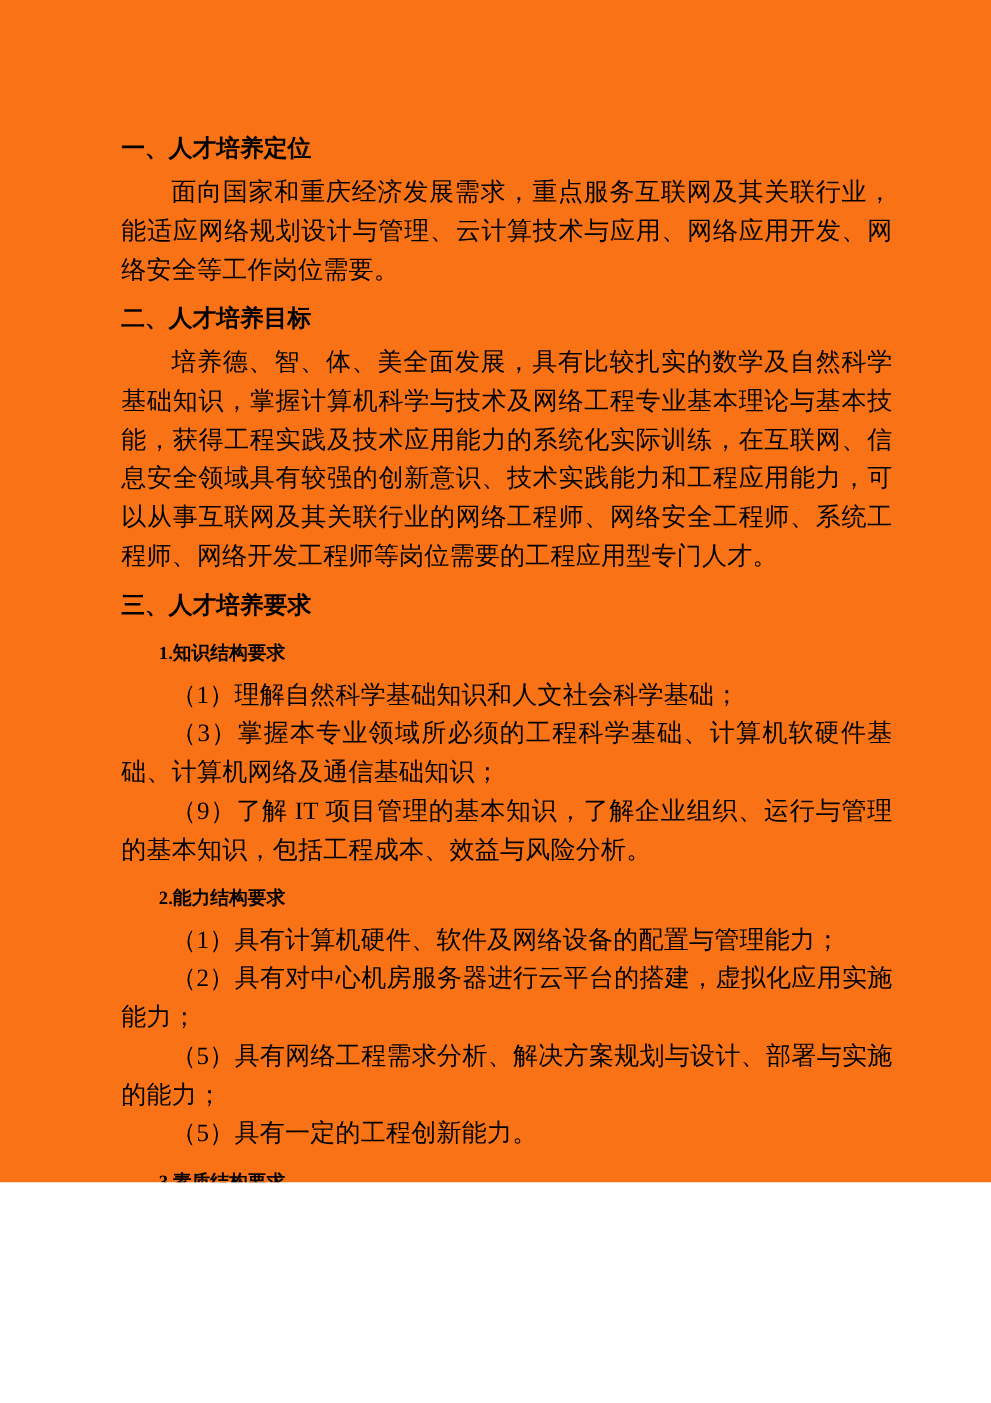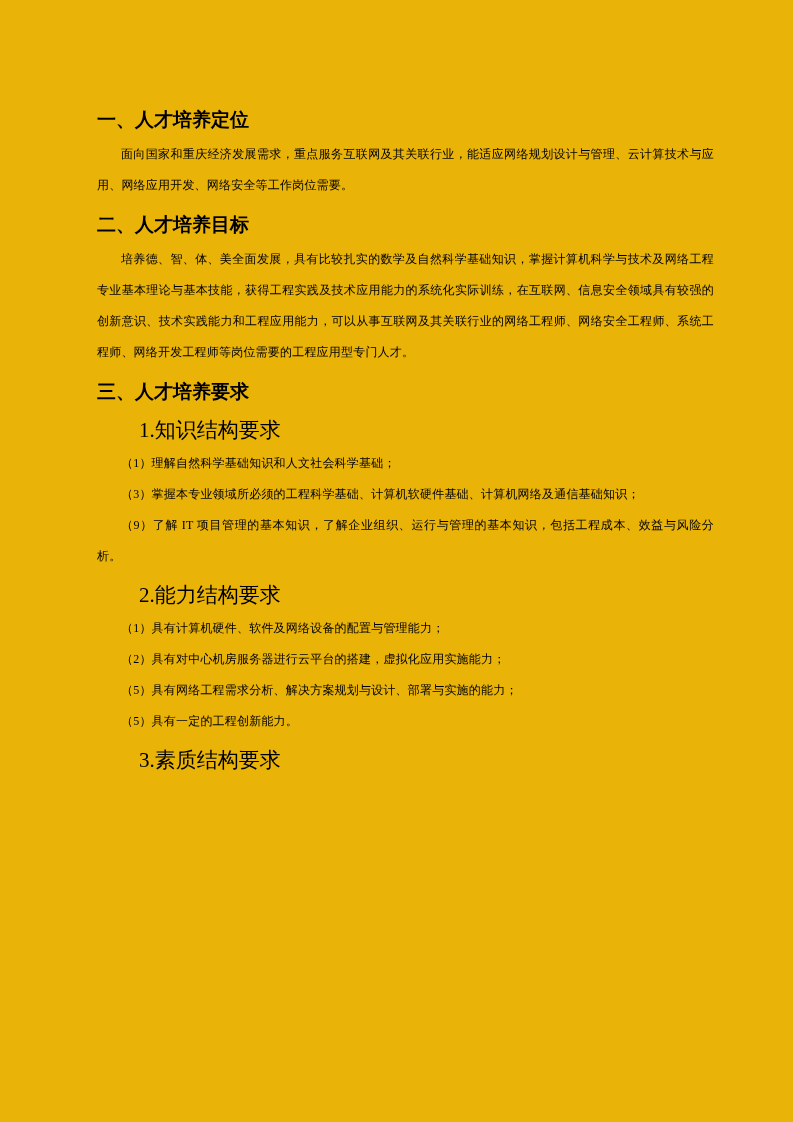--- a/index.html
+++ b/index.html
@@ -3,46 +3,46 @@
 <meta charset="utf-8">
 <style>
   html, body {
     margin: 0;
     padding: 0;
     background: #ffffff;
   }
   .page {
     position: relative;
     width: 793px;
-    height: 1122px;
-    background: #eab308;
+    height: 946px;
+    background: #f97316;
     color: #000000;
     overflow: hidden;
     font-family: "Liberation Serif", "DejaVu Serif", serif;
   }
   .content {
     padding: 96px 79px 0 97px;
   }
   .h1 {
     font-size: 19px;
     font-weight: bold;
     line-height: 31px;
     margin: 8px 0 4px 0;
     text-indent: 0;
     font-family: "Liberation Serif", "DejaVu Serif", serif;
   }
   .h2 {
-    font-size: 21px;
-    font-weight: normal;
+    font-size: 15px;
+    font-weight: bold;
     line-height: 31px;
     margin: 8px 0 2px 0;
     text-indent: 2em;
   }
   .para {
-    font-size: 12px;
+    font-size: 20px;
     font-weight: normal;
     line-height: 31px;
     margin: 0;
     text-indent: 2em;
     text-align: justify;
     letter-spacing: 0.2px;
   }
 </style>
 </head>
 <body>

